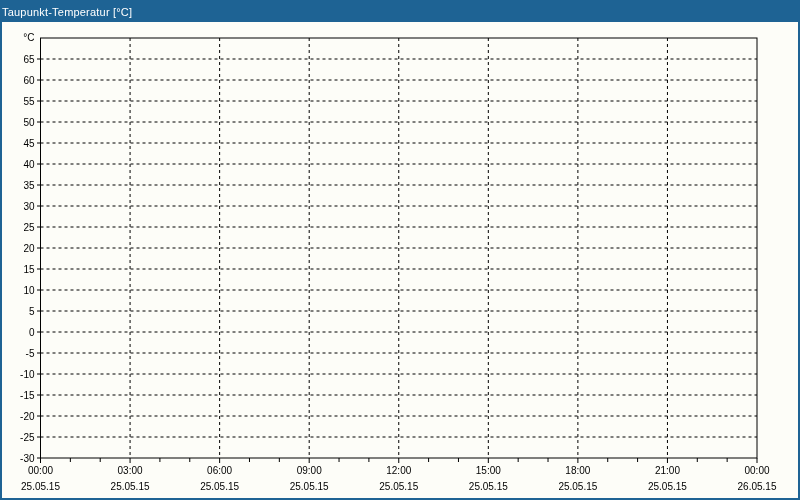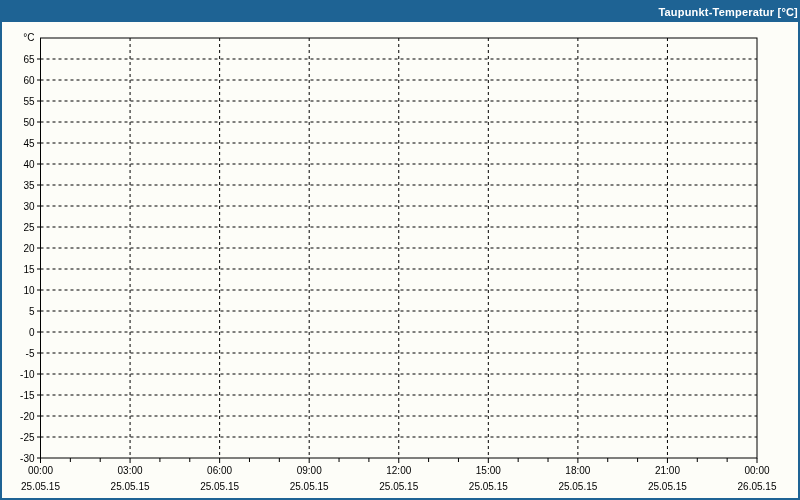--- a/index.html
+++ b/index.html
@@ -15,24 +15,24 @@
     box-sizing: border-box;
     border: 2px solid var(--frame-color, #1e6394);
     background: #fdfdf8;
     overflow: hidden;
   }
   .titlebar {
     height: 20px;
     background: var(--frame-color, #1e6394);
     color: #ffffff;
     font-size: 11px;
-    font-weight: bold;
+    font-weight: normal;
     display: flex;
     align-items: center;
-    justify-content: flex-end;
+    justify-content: flex-start;
     letter-spacing: 0.2px;
     user-select: none;
   }
   .chart-area {
     position: relative;
     width: 796px;
     height: 476px;
     background: #fdfdf8;
   }
   svg text {

